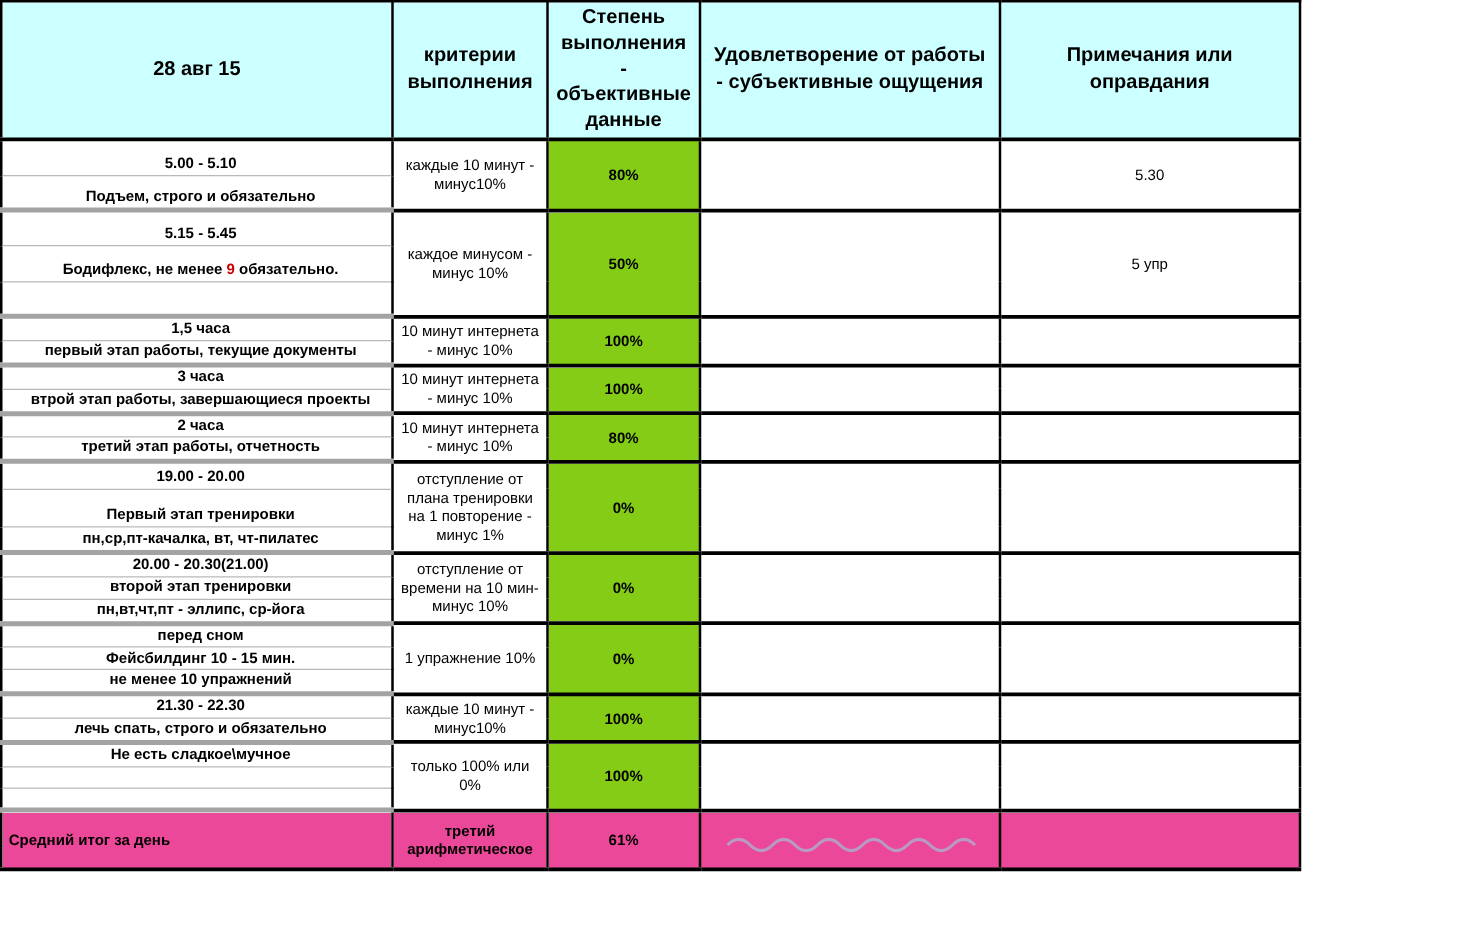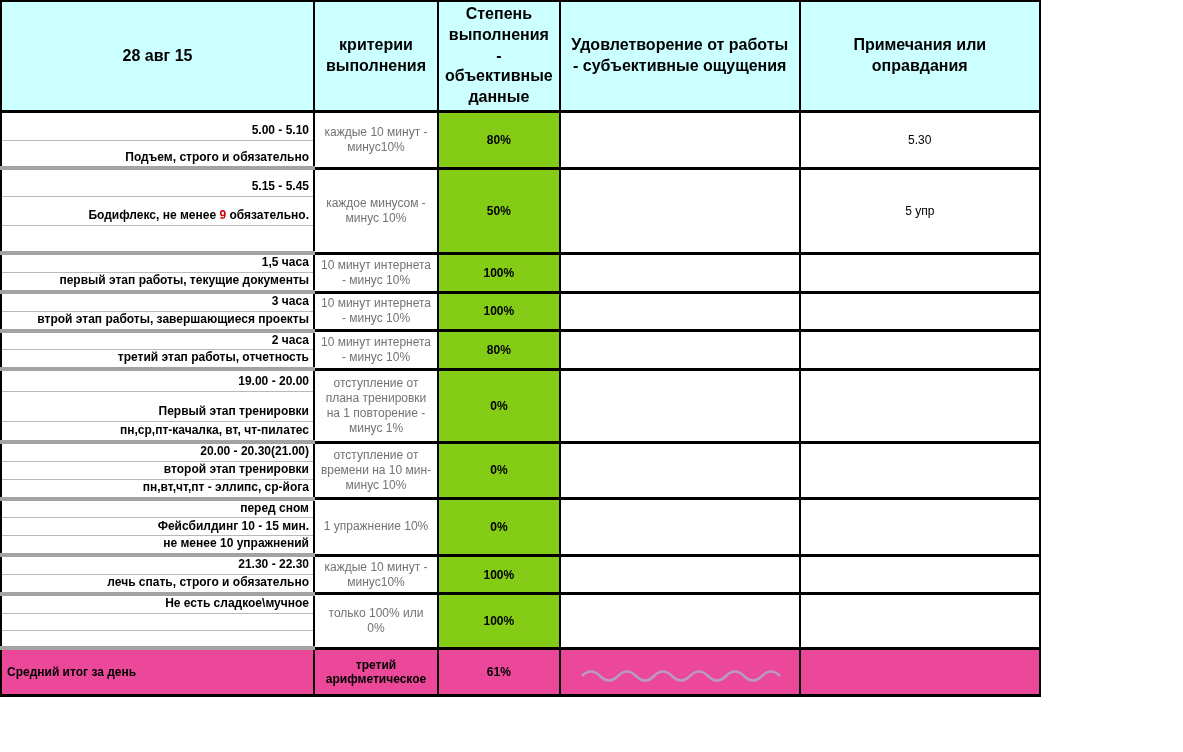--- a/index.html
+++ b/index.html
@@ -29,37 +29,37 @@
     font-weight: bold;
     text-align: center;
     vertical-align: middle;
     padding: 2px 6px;
     line-height: 1.3;
   }
   
   td.act {
     font-size: 12px;
     font-weight: bold;
-    text-align: right;
+    text-align: center;
     vertical-align: bottom;
     padding: 1px 4px 2px 10px;
     border-bottom: 1px solid #b9b9b9;
     line-height: 1.15;
     white-space: nowrap;
   }
   tr.secend td.act { border-bottom: 4px solid #a3a3a3; }
   
   td.m {
     border-bottom: 3px solid #000;
     vertical-align: middle;
     text-align: center;
     font-size: 12px;
     padding: 2px 4px;
   }
-  td.crit { color: #737373; line-height: 1.25; font-weight: normal; }
+  td.crit { color: #000000; line-height: 1.25; font-weight: normal; }
   td.deg  { font-weight: bold; background: #84cc16; }
   td.sat, td.note { font-weight: normal; }
   
   tr.total td {
     background: #ec4899;
     border-bottom: 3px solid #000;
     font-weight: bold;
     font-size: 12px;
     vertical-align: middle;
     text-align: center;

